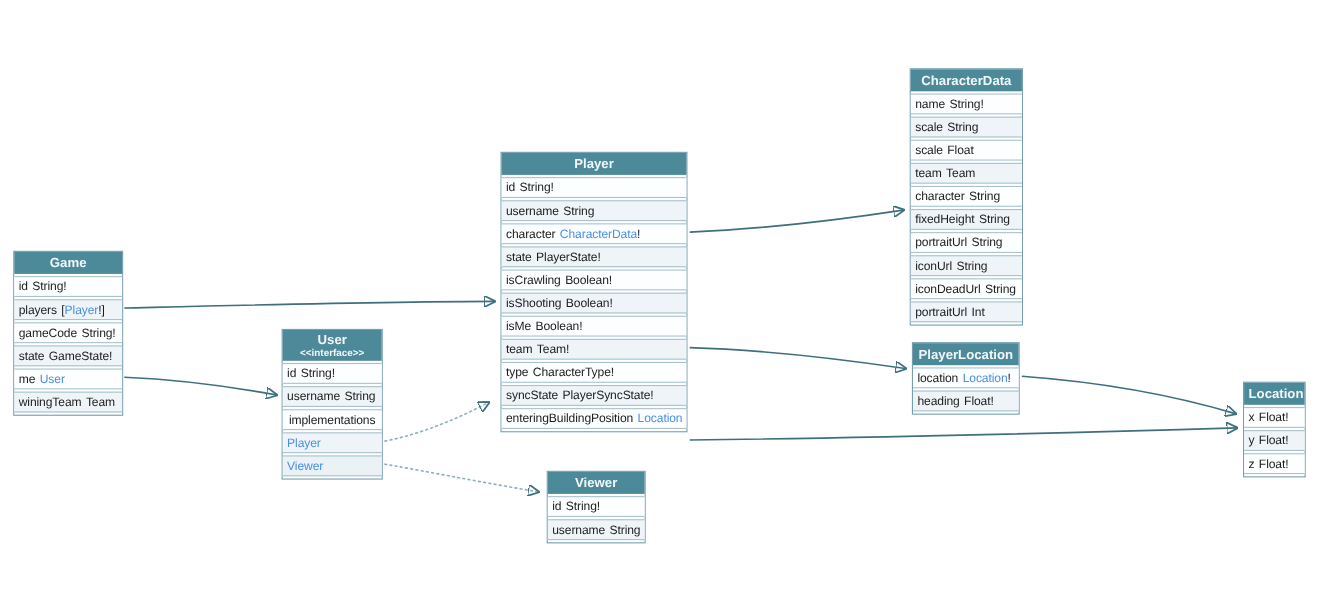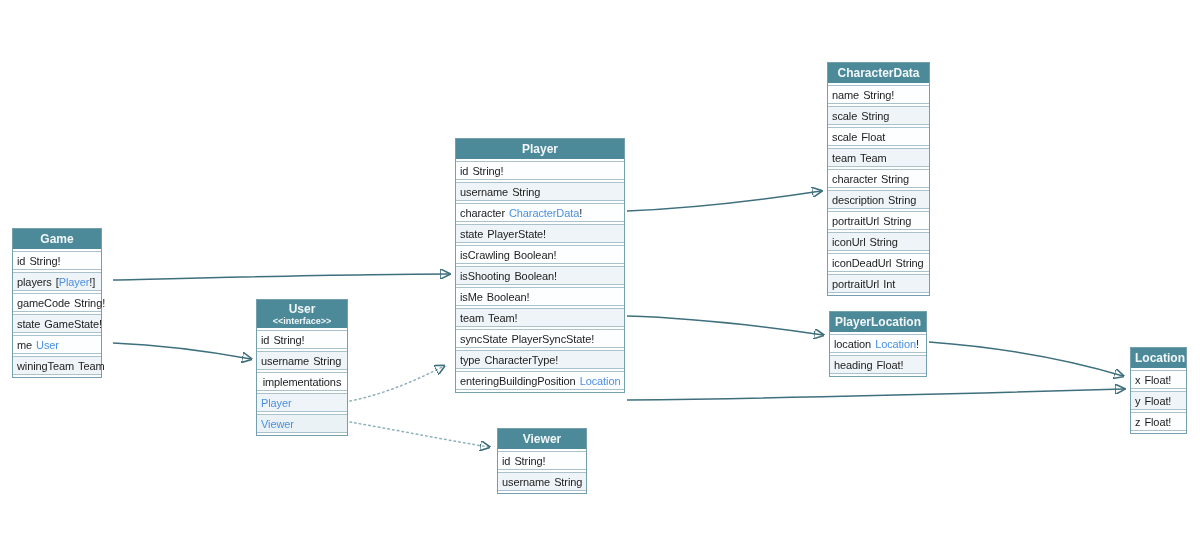--- a/index.html
+++ b/index.html
@@ -49,21 +49,21 @@
     <path d="M113,280 C240,277 360,274 449,274" marker-end="url(#arrow)"></path>
     <path d="M113,343 C162,345 207,351 251,359" marker-end="url(#arrow)"></path>
     <path d="M627,211 C700,208 762,200 821,191" marker-end="url(#arrow)"></path>
     <path d="M627,316 C695,318 762,326 823,335" marker-end="url(#arrow)"></path>
     <path d="M627,400 C800,398 990,393 1124,389" marker-end="url(#arrow)"></path>
     <path d="M929,342 C1010,348 1076,362 1123,376" marker-end="url(#arrow)"></path>
     <path class="dotted" d="M350,401 C386,394 421,378 444,366" marker-end="url(#arrow)"></path>
     <path class="dotted" d="M350,422 C396,430 451,441 489,447" marker-end="url(#arrow)"></path>
   </svg>
 
-  <div class="entity" style="left:12px;top:228px;width:90px;">
+  <div class="entity" style="left:12px;top:228px;width:100px;">
     <div class="hdr">
       <span>Game</span>
     </div>
     <div class="rows">
         <div class="row field">
           <span class="fname">id</span>
           <span class="ftype">String!</span>
         </div>
         <div class="row field">
           <span class="fname">players</span>
@@ -145,28 +145,28 @@
         </div>
         <div class="row field">
           <span class="fname">isMe</span>
           <span class="ftype">Boolean!</span>
         </div>
         <div class="row field">
           <span class="fname">team</span>
           <span class="ftype">Team!</span>
         </div>
         <div class="row field">
+          <span class="fname">type</span>
+          <span class="ftype">CharacterType!</span>
+        </div>
+        <div class="row field">
           <span class="fname">syncState</span>
           <span class="ftype">PlayerSyncState!</span>
         </div>
         <div class="row field">
-          <span class="fname">type</span>
-          <span class="ftype">CharacterType!</span>
-        </div>
-        <div class="row field">
           <span class="fname">enteringBuildingPosition</span>
           <span class="ftype"><span class="link-text">Location</span></span>
         </div>
       </div>
   </div>
 
   <div class="entity" style="left:497px;top:428px;width:90px;">
     <div class="hdr">
       <span>Viewer</span>
     </div>
@@ -201,21 +201,21 @@
         </div>
         <div class="row field">
           <span class="fname">team</span>
           <span class="ftype">Team</span>
         </div>
         <div class="row field">
           <span class="fname">character</span>
           <span class="ftype">String</span>
         </div>
         <div class="row field">
-          <span class="fname">description</span>
+          <span class="fname">fixedHeight</span>
           <span class="ftype">String</span>
         </div>
         <div class="row field">
           <span class="fname">portraitUrl</span>
           <span class="ftype">String</span>
         </div>
         <div class="row field">
           <span class="fname">iconUrl</span>
           <span class="ftype">String</span>
         </div>

